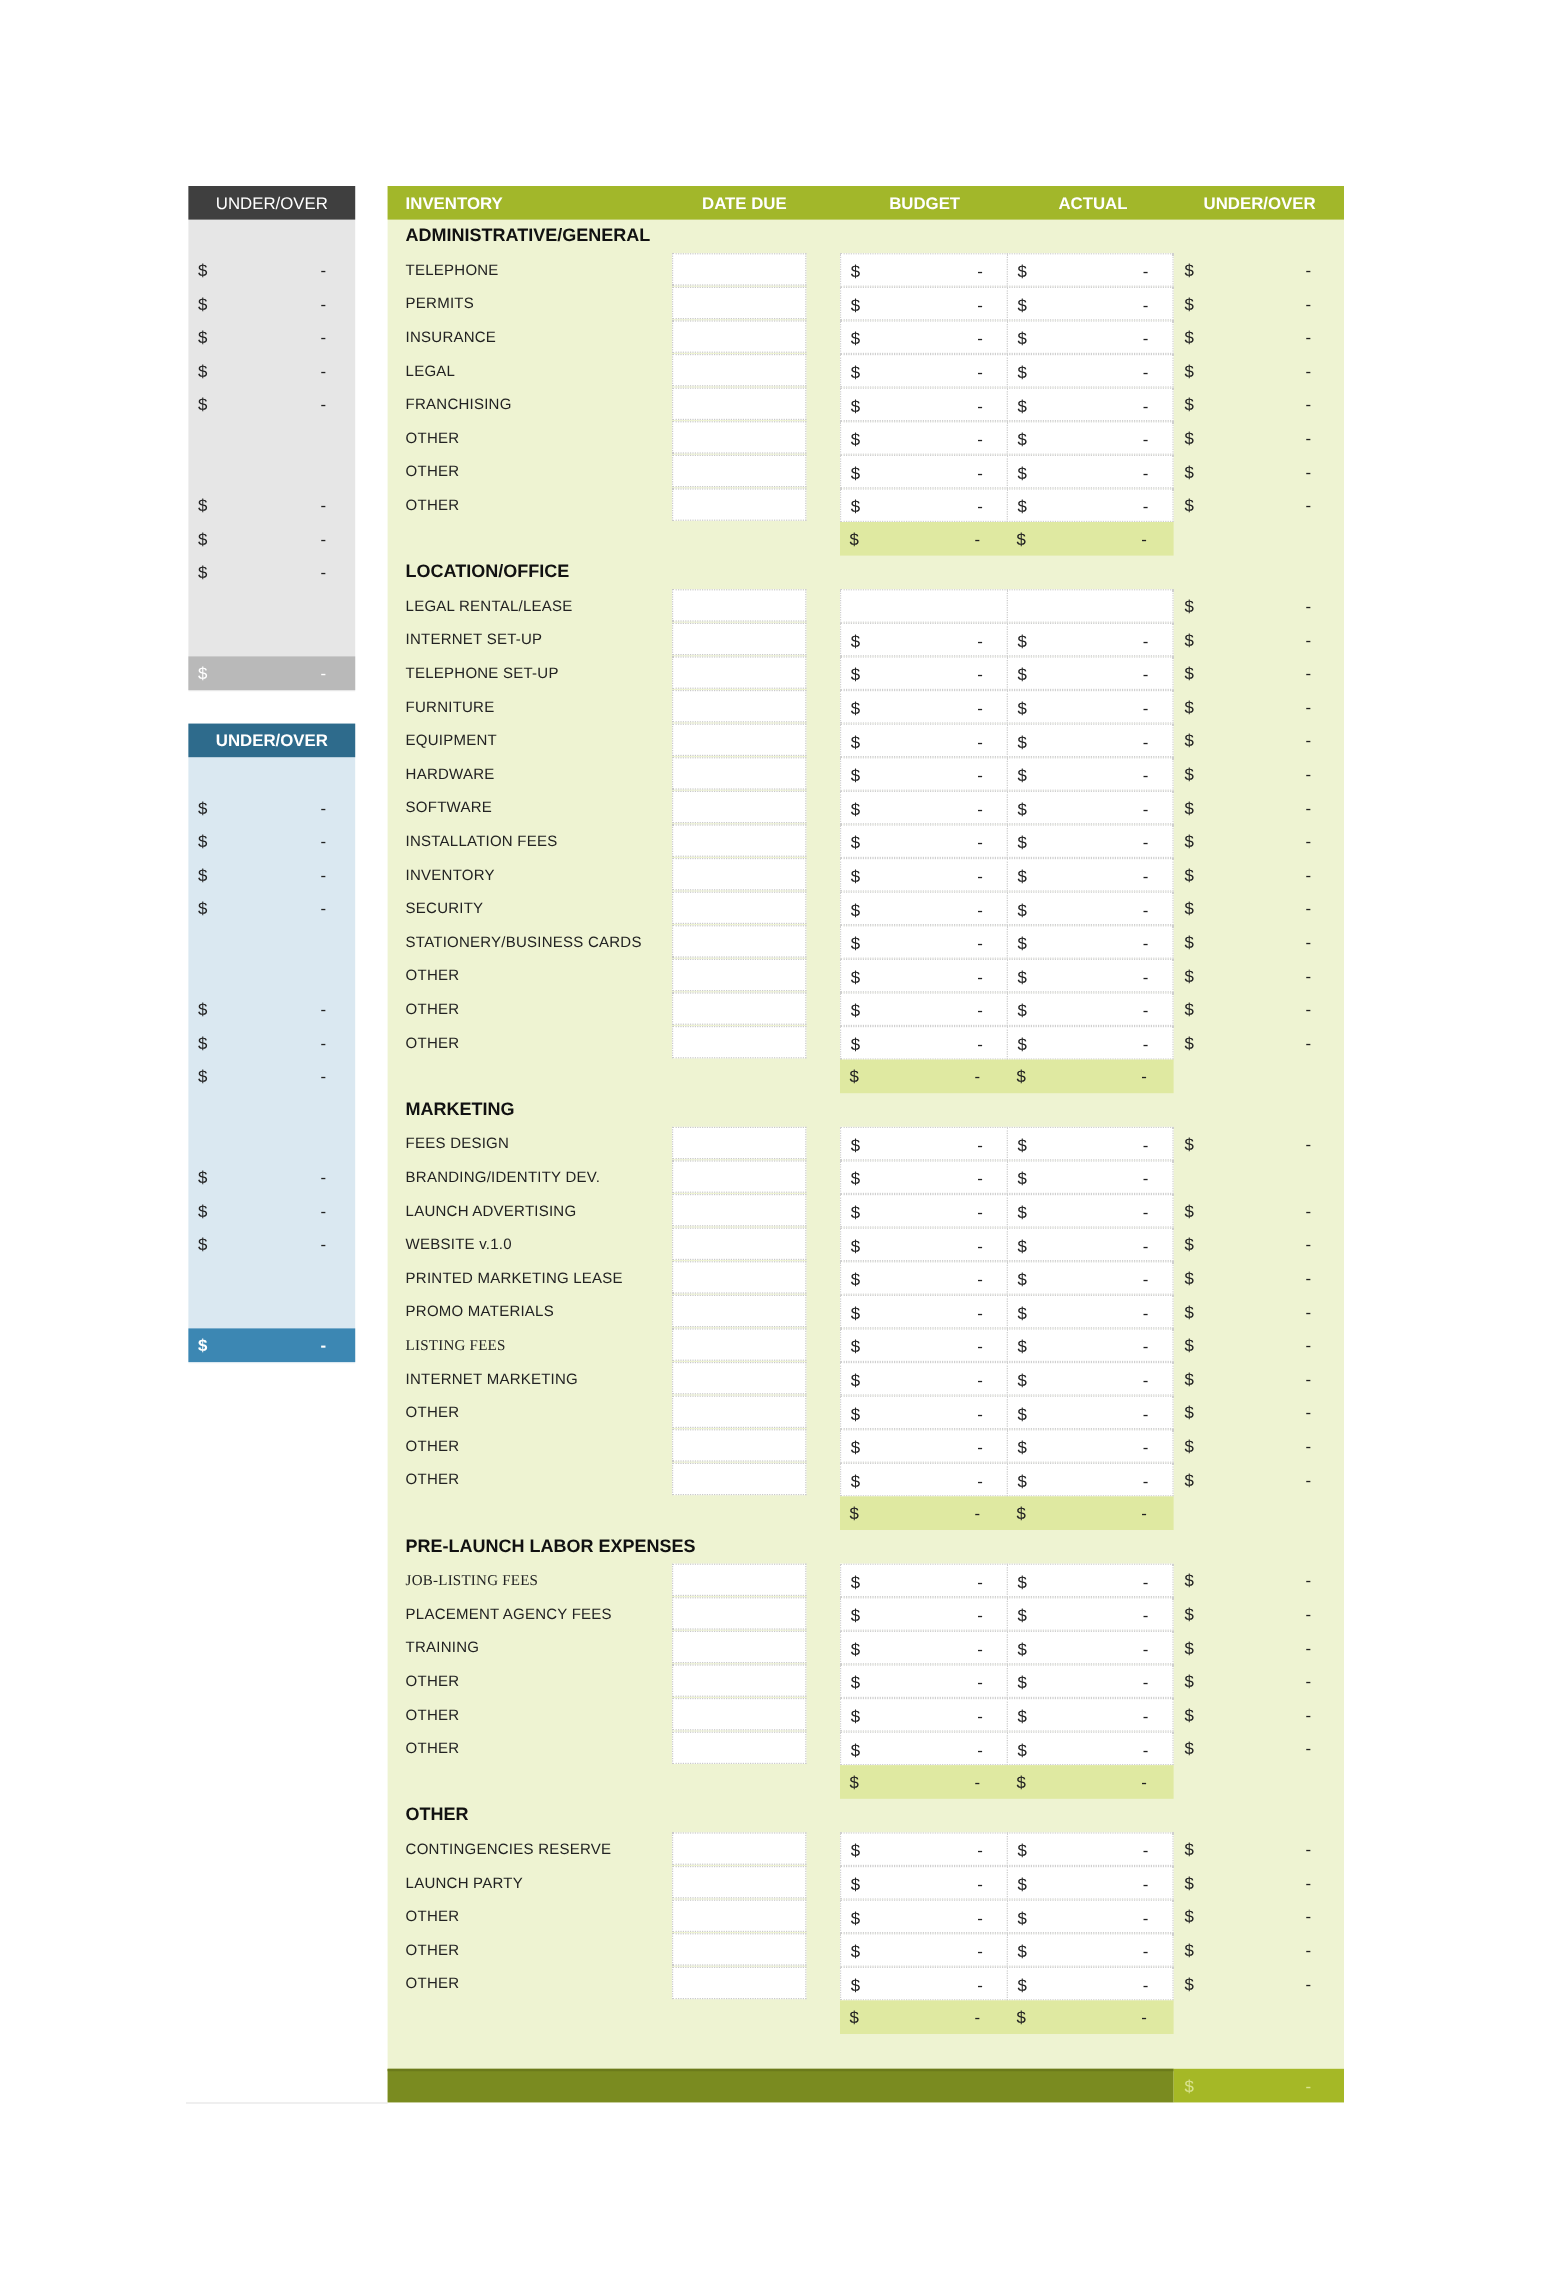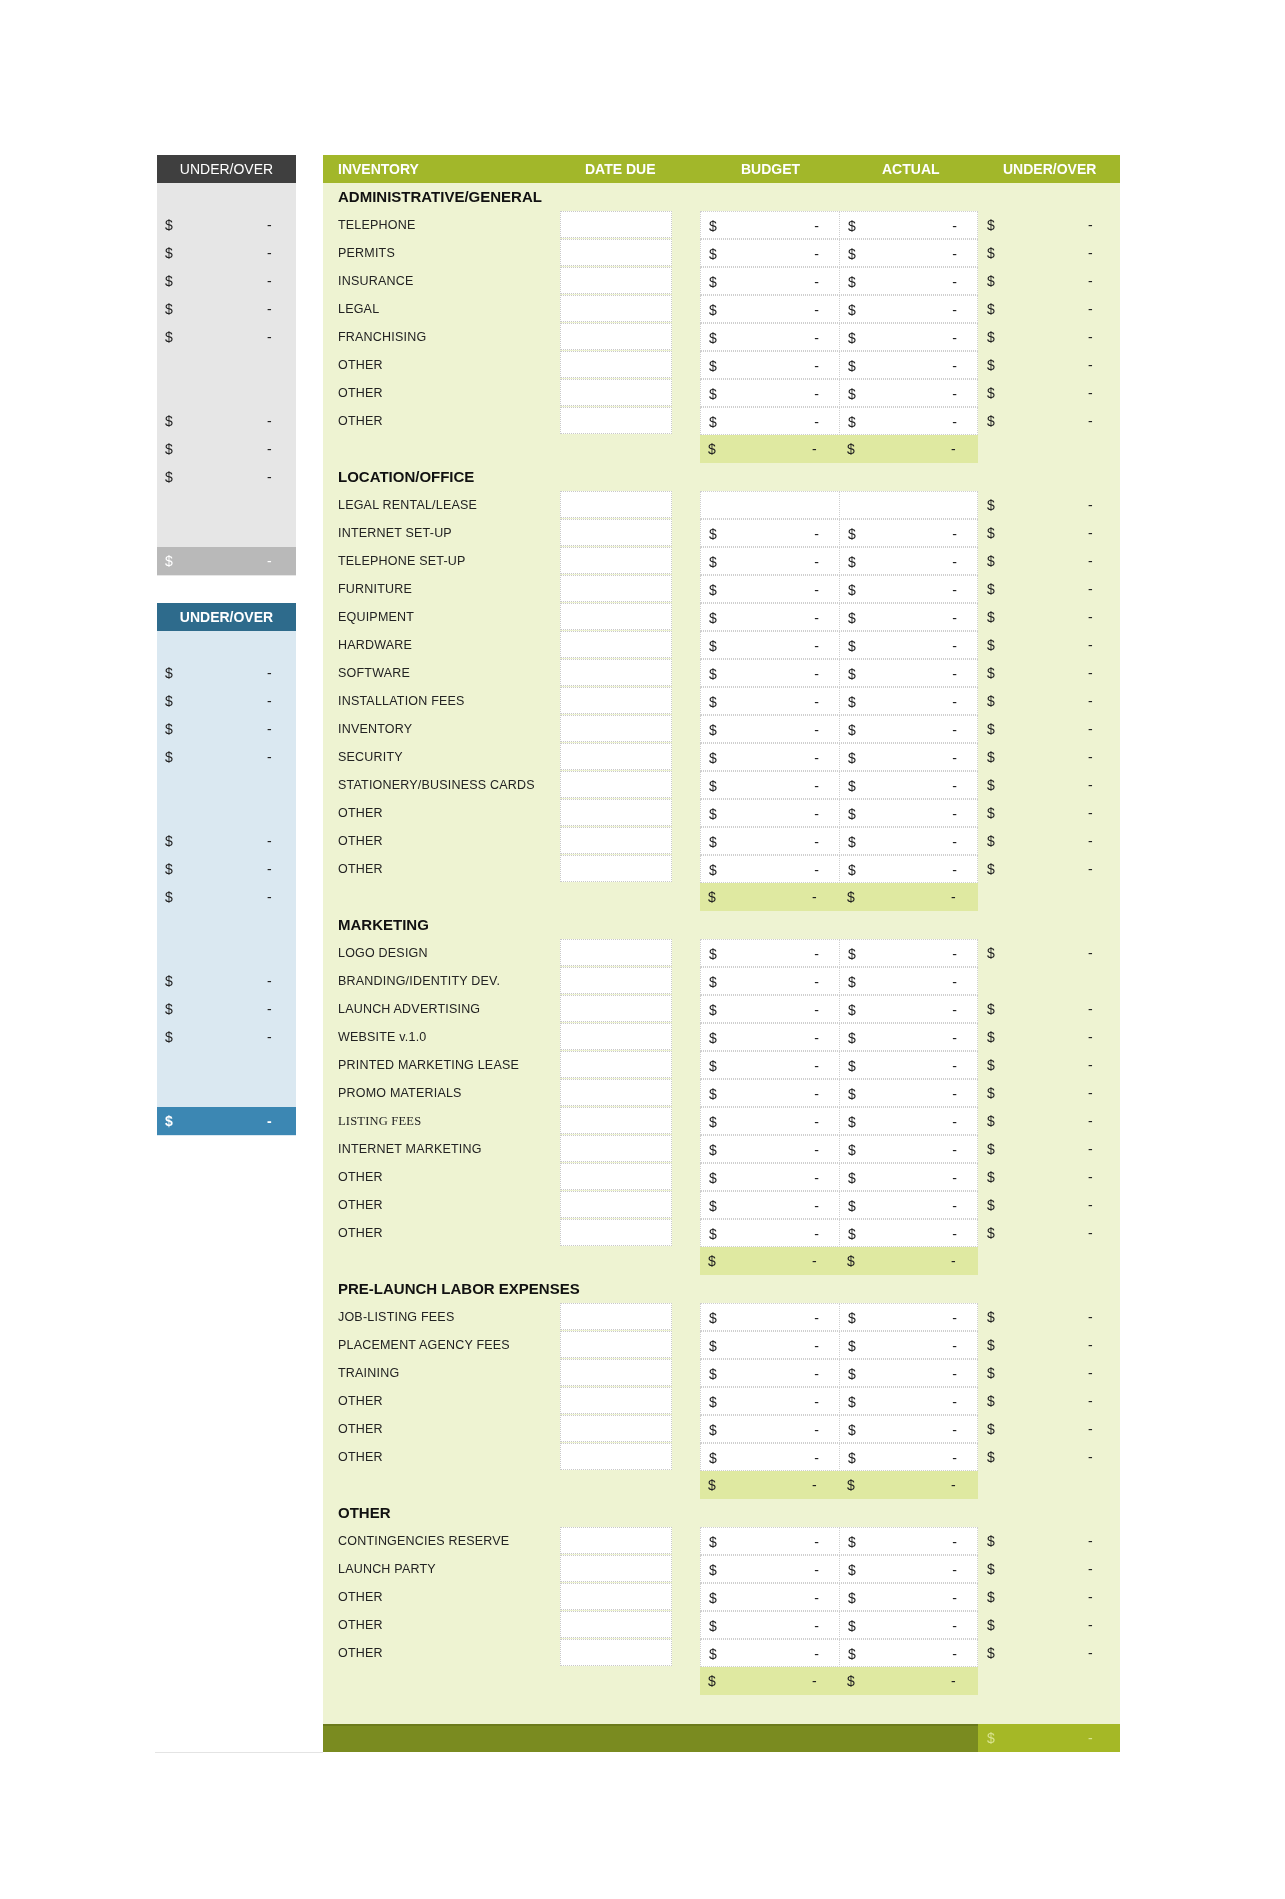--- a/index.html
+++ b/index.html
@@ -468,21 +468,21 @@
       <span class="cur">$</span>
       <span class="val">-</span>
     </div>
     <div class="subtotal" style="top: 883px;">
       <span class="c1">$</span>
       <span class="v1">-</span>
       <span class="c2">$</span>
       <span class="v2">-</span>
     </div>
     <div class="sec-title" style="top: 911px;">MARKETING</div>
-    <div class="item-label" style="top: 939px;">LOGO DESIGN</div>
+    <div class="item-label" style="top: 939px;">FEES DESIGN</div>
     <div class="date-box" style="top: 939px;"></div>
     <div class="money budget" style="top: 939px;">
       <span class="cur">$</span>
       <span class="val">-</span>
     </div>
     <div class="money actual" style="top: 939px;">
       <span class="cur">$</span>
       <span class="val">-</span>
     </div>
     <div class="uo" style="top: 939px;">
@@ -625,21 +625,21 @@
       <span class="cur">$</span>
       <span class="val">-</span>
     </div>
     <div class="subtotal" style="top: 1247px;">
       <span class="c1">$</span>
       <span class="v1">-</span>
       <span class="c2">$</span>
       <span class="v2">-</span>
     </div>
     <div class="sec-title" style="top: 1275px;">PRE-LAUNCH LABOR EXPENSES</div>
-    <div class="item-label" style="top: 1303px;">JOB-LISTING FEES</div>
+    <div class="item-label" style="top: 1303px; font-family: Liberation Serif, serif;">JOB-LISTING FEES</div>
     <div class="date-box" style="top: 1303px;"></div>
     <div class="money budget" style="top: 1303px;">
       <span class="cur">$</span>
       <span class="val">-</span>
     </div>
     <div class="money actual" style="top: 1303px;">
       <span class="cur">$</span>
       <span class="val">-</span>
     </div>
     <div class="uo" style="top: 1303px;">

